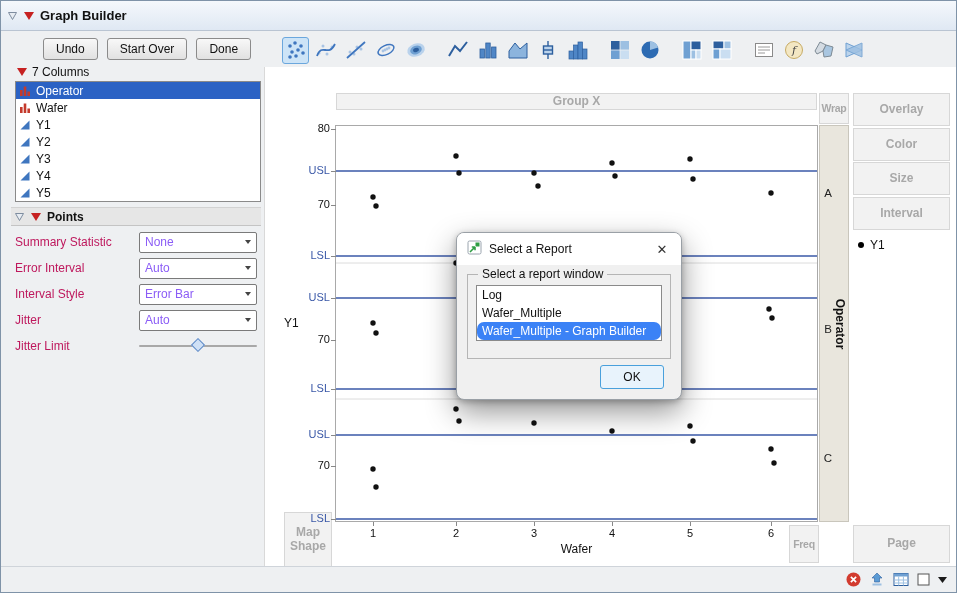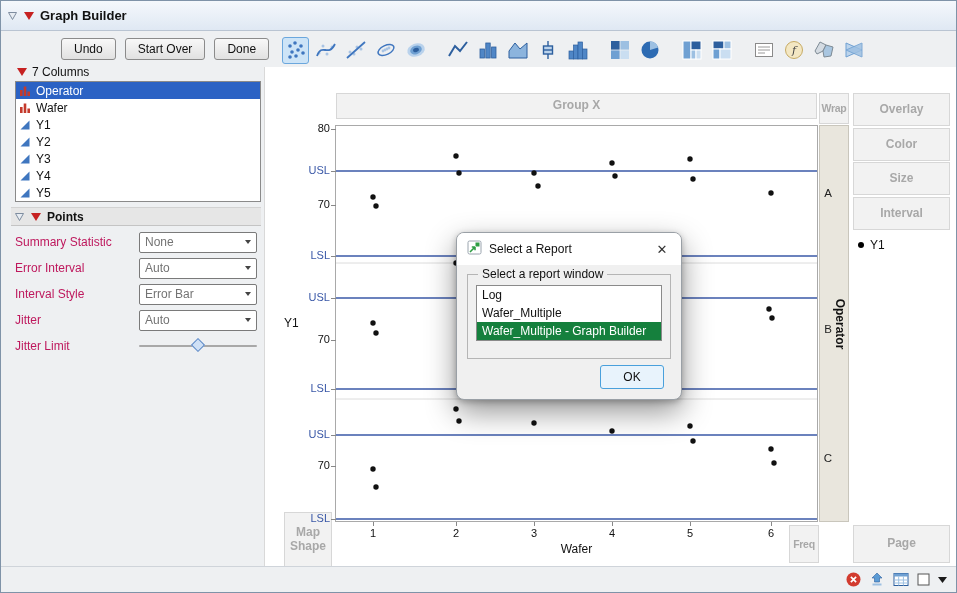--- a/index.html
+++ b/index.html
@@ -10,21 +10,21 @@
   
   .titlebar { position:absolute; left:0; top:0; right:0; height:30px;
     background:linear-gradient(#f5f8fc,#dfe8f3); border-bottom:1px solid #b9c4d2;
     display:flex; align-items:center; gap:6px; padding-left:6px; }
   .win-title { font-size:13px; font-weight:bold; color:#111; }
   .redtri { width:0; height:0; border-left:5px solid transparent;
     border-right:5px solid transparent; border-top:8px solid #c62121; display:inline-block; }
   .disc { display:inline-flex; }
 
   
-  .btn-row { position:absolute; left:24px; top:37px; display:flex; gap:9px;padding-left:36px; }
+  .btn-row { position:absolute; left:6px; top:37px; display:flex; gap:9px;padding-left:36px; }
   .btn { font:12px "Liberation Sans",sans-serif; padding:3px 12px; height:22px;
     background:linear-gradient(#f8f8f8,#e1e1e1); border:1px solid #8b8b8b;
     border-radius:3px; color:#111; }
 
   
   .palette { position:absolute; left:281px; top:34px; height:30px;
     display:flex; align-items:center; gap:3px; }
   .tb-btn { width:27px; height:27px; display:flex; align-items:center; justify-content:center;
     border:1px solid transparent; border-radius:3px; }
   .tb-btn.selected { background:#cde4f7; border-color:#6ba7dd; }
@@ -44,39 +44,39 @@
   .points-header { position:absolute; left:10px; top:206px; width:250px; height:19px;
     background:#e6e6e6; border-top:1px solid #d2d2d2; border-bottom:1px solid #c4c4c4;
     display:flex; align-items:center; gap:6px; padding-left:3px; }
   .ph-label { font-weight:bold; font-size:12px; color:#111; }
 
   .points-fields { position:absolute; left:14px; top:228px; width:246px; }
   .prop-row { display:flex; align-items:center; height:26px; }
   .prop-label { flex:0 0 124px; font-size:12px; color:#be185d; }
   .dropdown { flex:0 0 118px; height:21px; background:#fff; border:1px solid #7a7a7a;
     border-radius:2px; display:flex; align-items:center; padding:0 5px; }
-  .dd-val { font-size:12px; color:#737373; flex:1; white-space:nowrap; overflow:hidden; }
+  .dd-val { font-size:12px; color:#8b5cf6; flex:1; white-space:nowrap; overflow:hidden; }
   .dd-arrow { width:0; height:0; border-left:3.5px solid transparent;
     border-right:3.5px solid transparent; border-top:4.5px solid #444; margin-left:4px; }
   .slider { position:relative; width:118px; height:18px; }
   .slider-track { position:absolute; left:0; right:0; top:8px; height:2px;
     background:#a8a8a8; border-radius:1px; }
   .slider-thumb { position:absolute; left:46%; top:3px; width:10px; height:10px;
     background:#cfe0f5; border:1px solid #5b87c5; transform:rotate(45deg); }
   .var-disclosure { display:inline-flex; margin-left:2px; }
 
   
   .canvas { position:absolute; left:263px; top:66px; width:692px; height:499px;
     background:#fff; border-left:1px solid #d9d9d9; }
   .graph-title { position:absolute; left:335px; top:70px; width:481px; text-align:center;
     font-size:13.5px; font-weight:bold; color:#111; }
   .zone { position:absolute; background:#f2f2f2; border:1px solid #d7d7d7; color:#a8a8a8;
     font-weight:bold; font-size:12px; display:flex; align-items:center; justify-content:center;
     text-align:center; line-height:1.15; }
-  .zone-groupx   { left:335px; top:92px;  width:481px; height:26px; }
+  .zone-groupx   { left:335px; top:92px;  width:481px; height:17px; }
   .zone-wrap     { left:818px; top:92px;  width:30px;  height:31px; font-size:10.5px; letter-spacing:-0.3px; }
   .zone-overlay  { left:852px; top:92px;  width:97px;  height:33px; }
   .zone-color    { left:852px; top:127px; width:97px;  height:33px; }
   .zone-size     { left:852px; top:161px; width:97px;  height:33px; }
   .zone-interval { left:852px; top:196px; width:97px;  height:33px; }
   .zone-mapshape { left:283px; top:511px; width:48px;  height:56px; padding:2px; }
   .zone-freq     { left:788px; top:524px; width:30px;  height:38px; font-size:10.5px; letter-spacing:-0.3px; }
   .zone-page     { left:852px; top:524px; width:97px;  height:38px; }
 
   .plot { position:absolute; left:334px; top:124px; width:483px; height:397px;
@@ -113,21 +113,21 @@
   .dlg-title { font-size:12px; color:#111; }
   .dlg-close { margin-left:auto; width:38px; height:32px; display:flex; align-items:center;
     justify-content:center; font-size:13px; color:#333; }
   .dlg-body { position:absolute; left:0; top:32px; right:0; bottom:0; }
   .groupbox { position:absolute; left:10px; right:10px; top:2px; height:92px;
     border:1px solid #b5b5b5; padding:4px 8px 0 8px; }
   .groupbox legend { font-size:12px; color:#111; padding:0 4px; margin-left:2px; }
   .report-list { height:56px; background:#fff; border:1px solid #8a8a8a; overflow:hidden; }
   .report-option { height:18px; line-height:18px; font-size:12px; padding-left:5px;
     color:#111; white-space:nowrap; }
-  .report-option.selected { background:#15803d; color:#fff; }
+  .report-option.selected { background:#3b82f6; color:#fff;border-radius:7px; }
   .ok-btn { position:absolute; right:17px; bottom:10px; width:64px; height:24px;
     background:#e8f3fc; border:1px solid #49a0dc; border-radius:3px;
     font:12px "Liberation Sans",sans-serif; color:#111; }
 
   
   .statusbar { position:absolute; left:0; right:0; top:565px; height:26px;
     background:#eef0f2; border-top:1px solid #cfd4da; }
   .status-icons { position:absolute; right:9px; top:0; height:100%;
     display:flex; align-items:center; gap:8px; }
   .status-icon { display:flex; align-items:center; }

